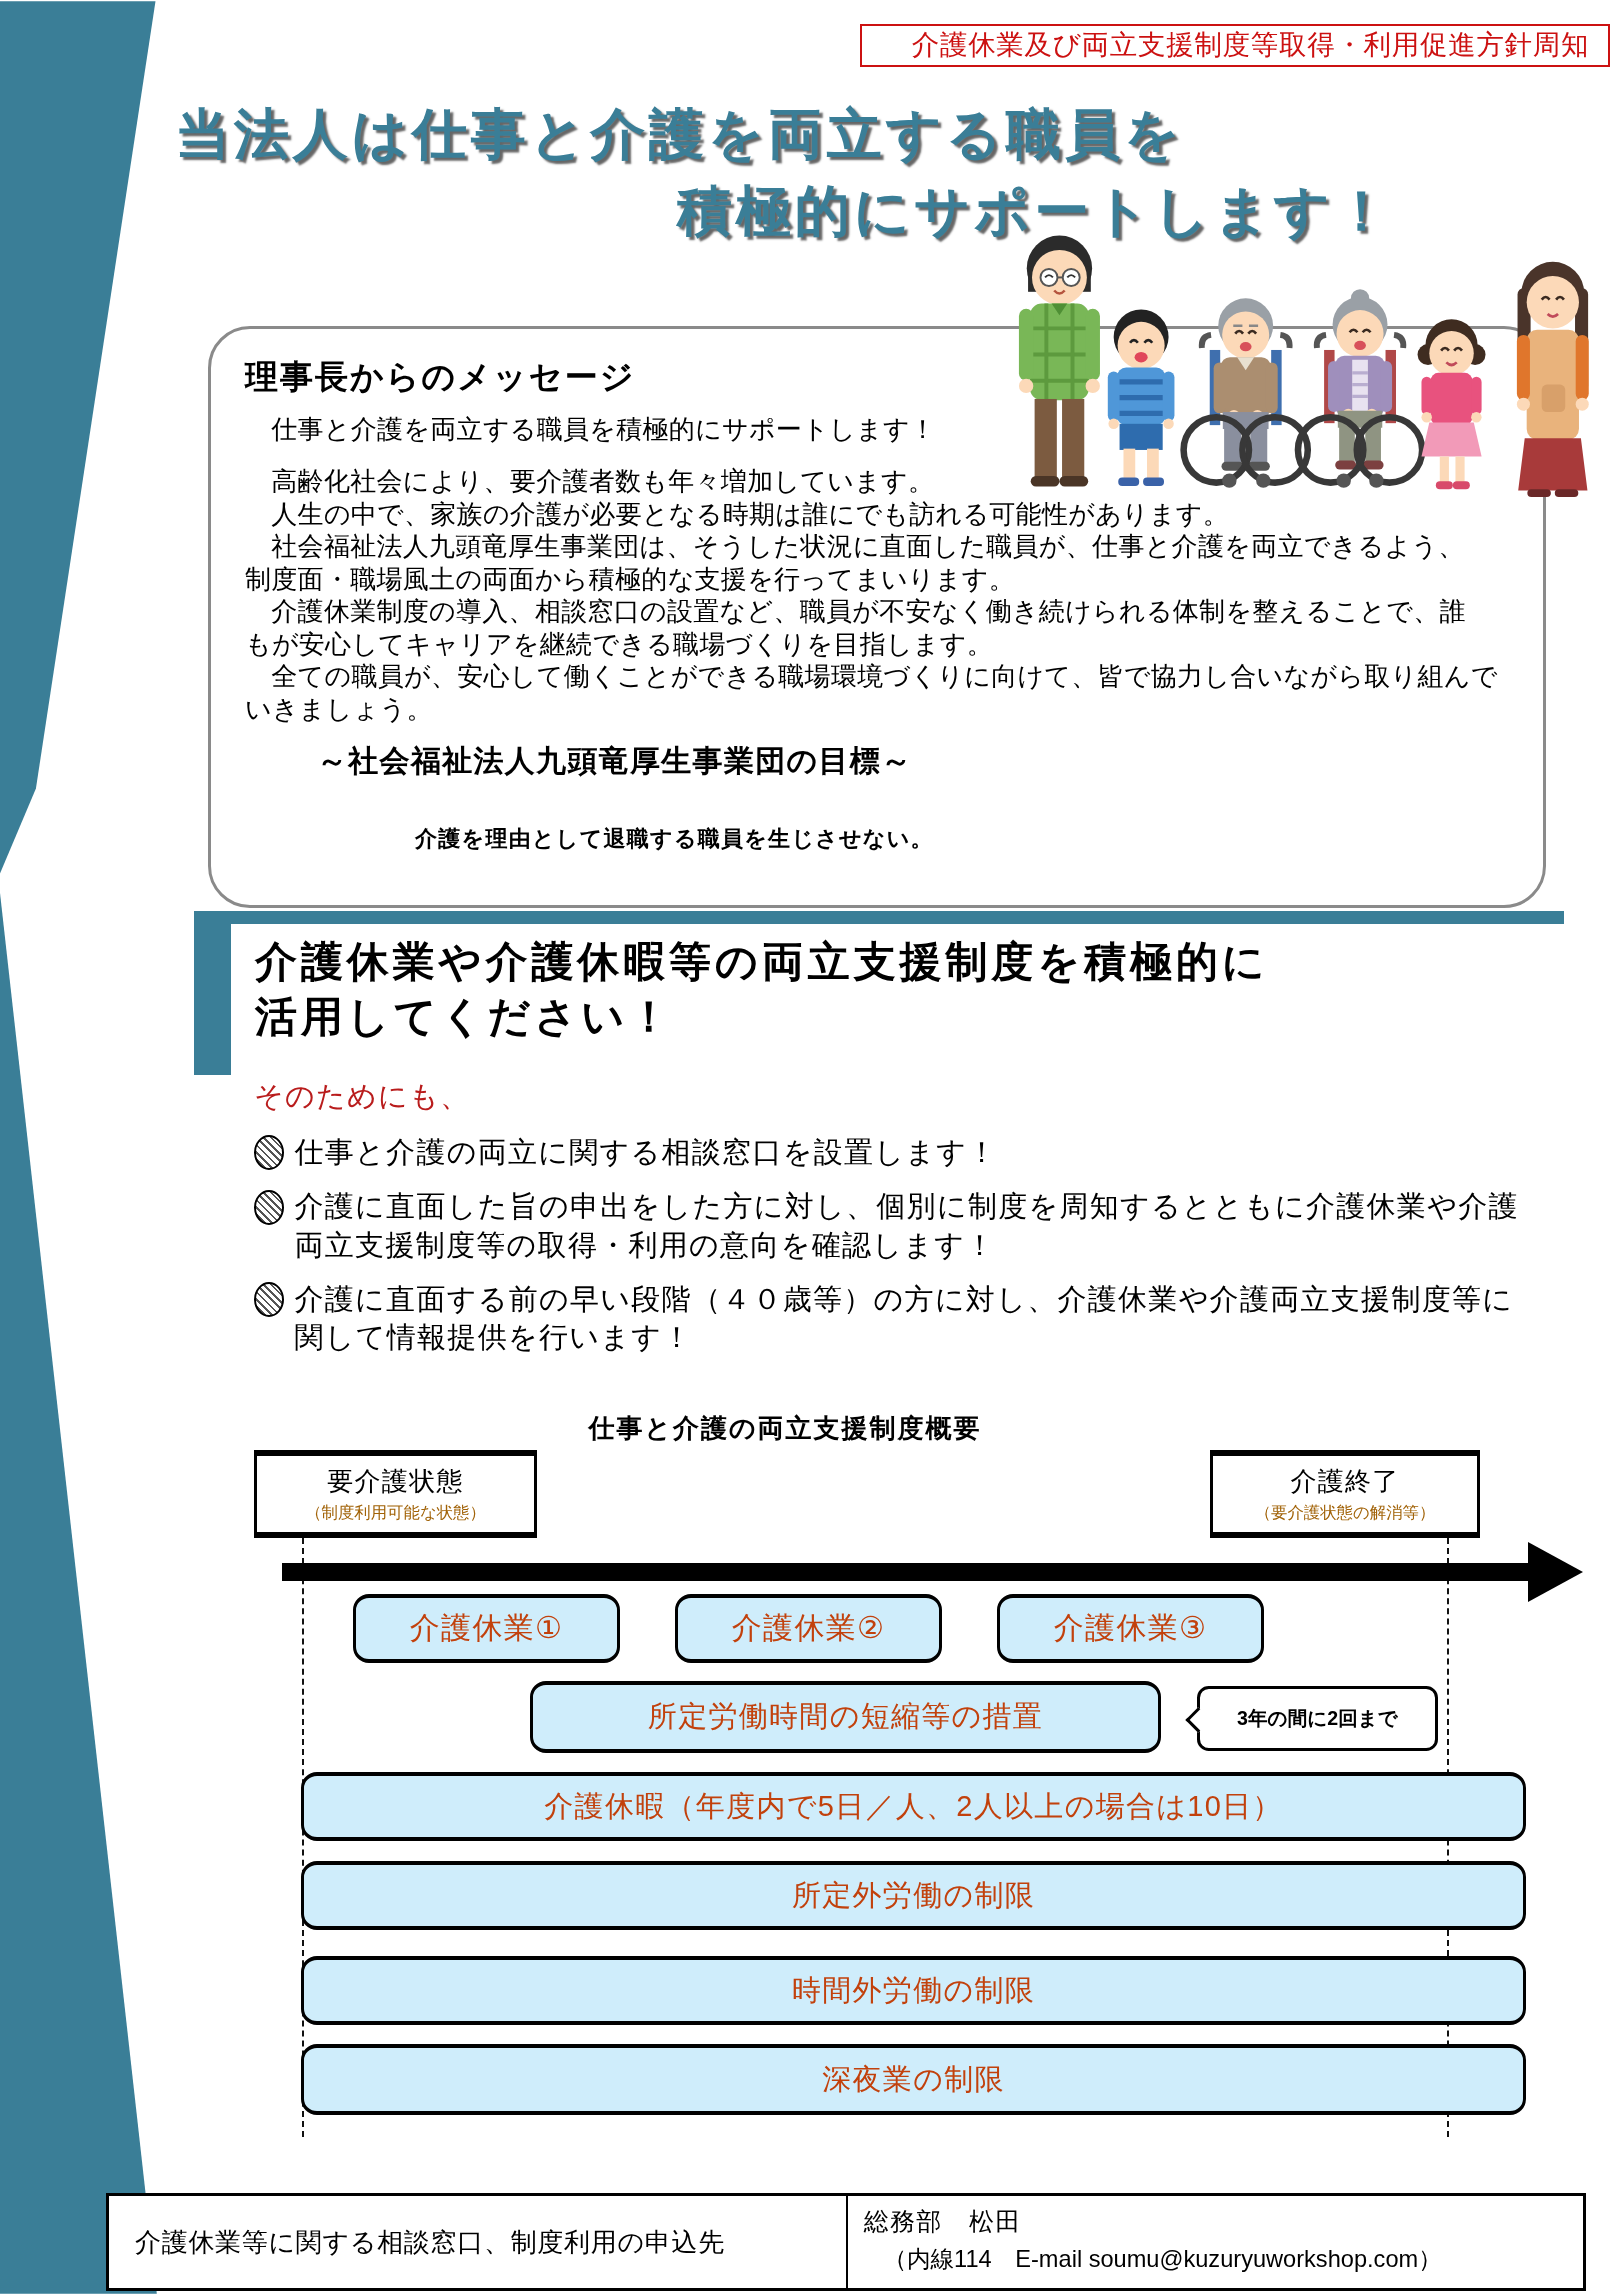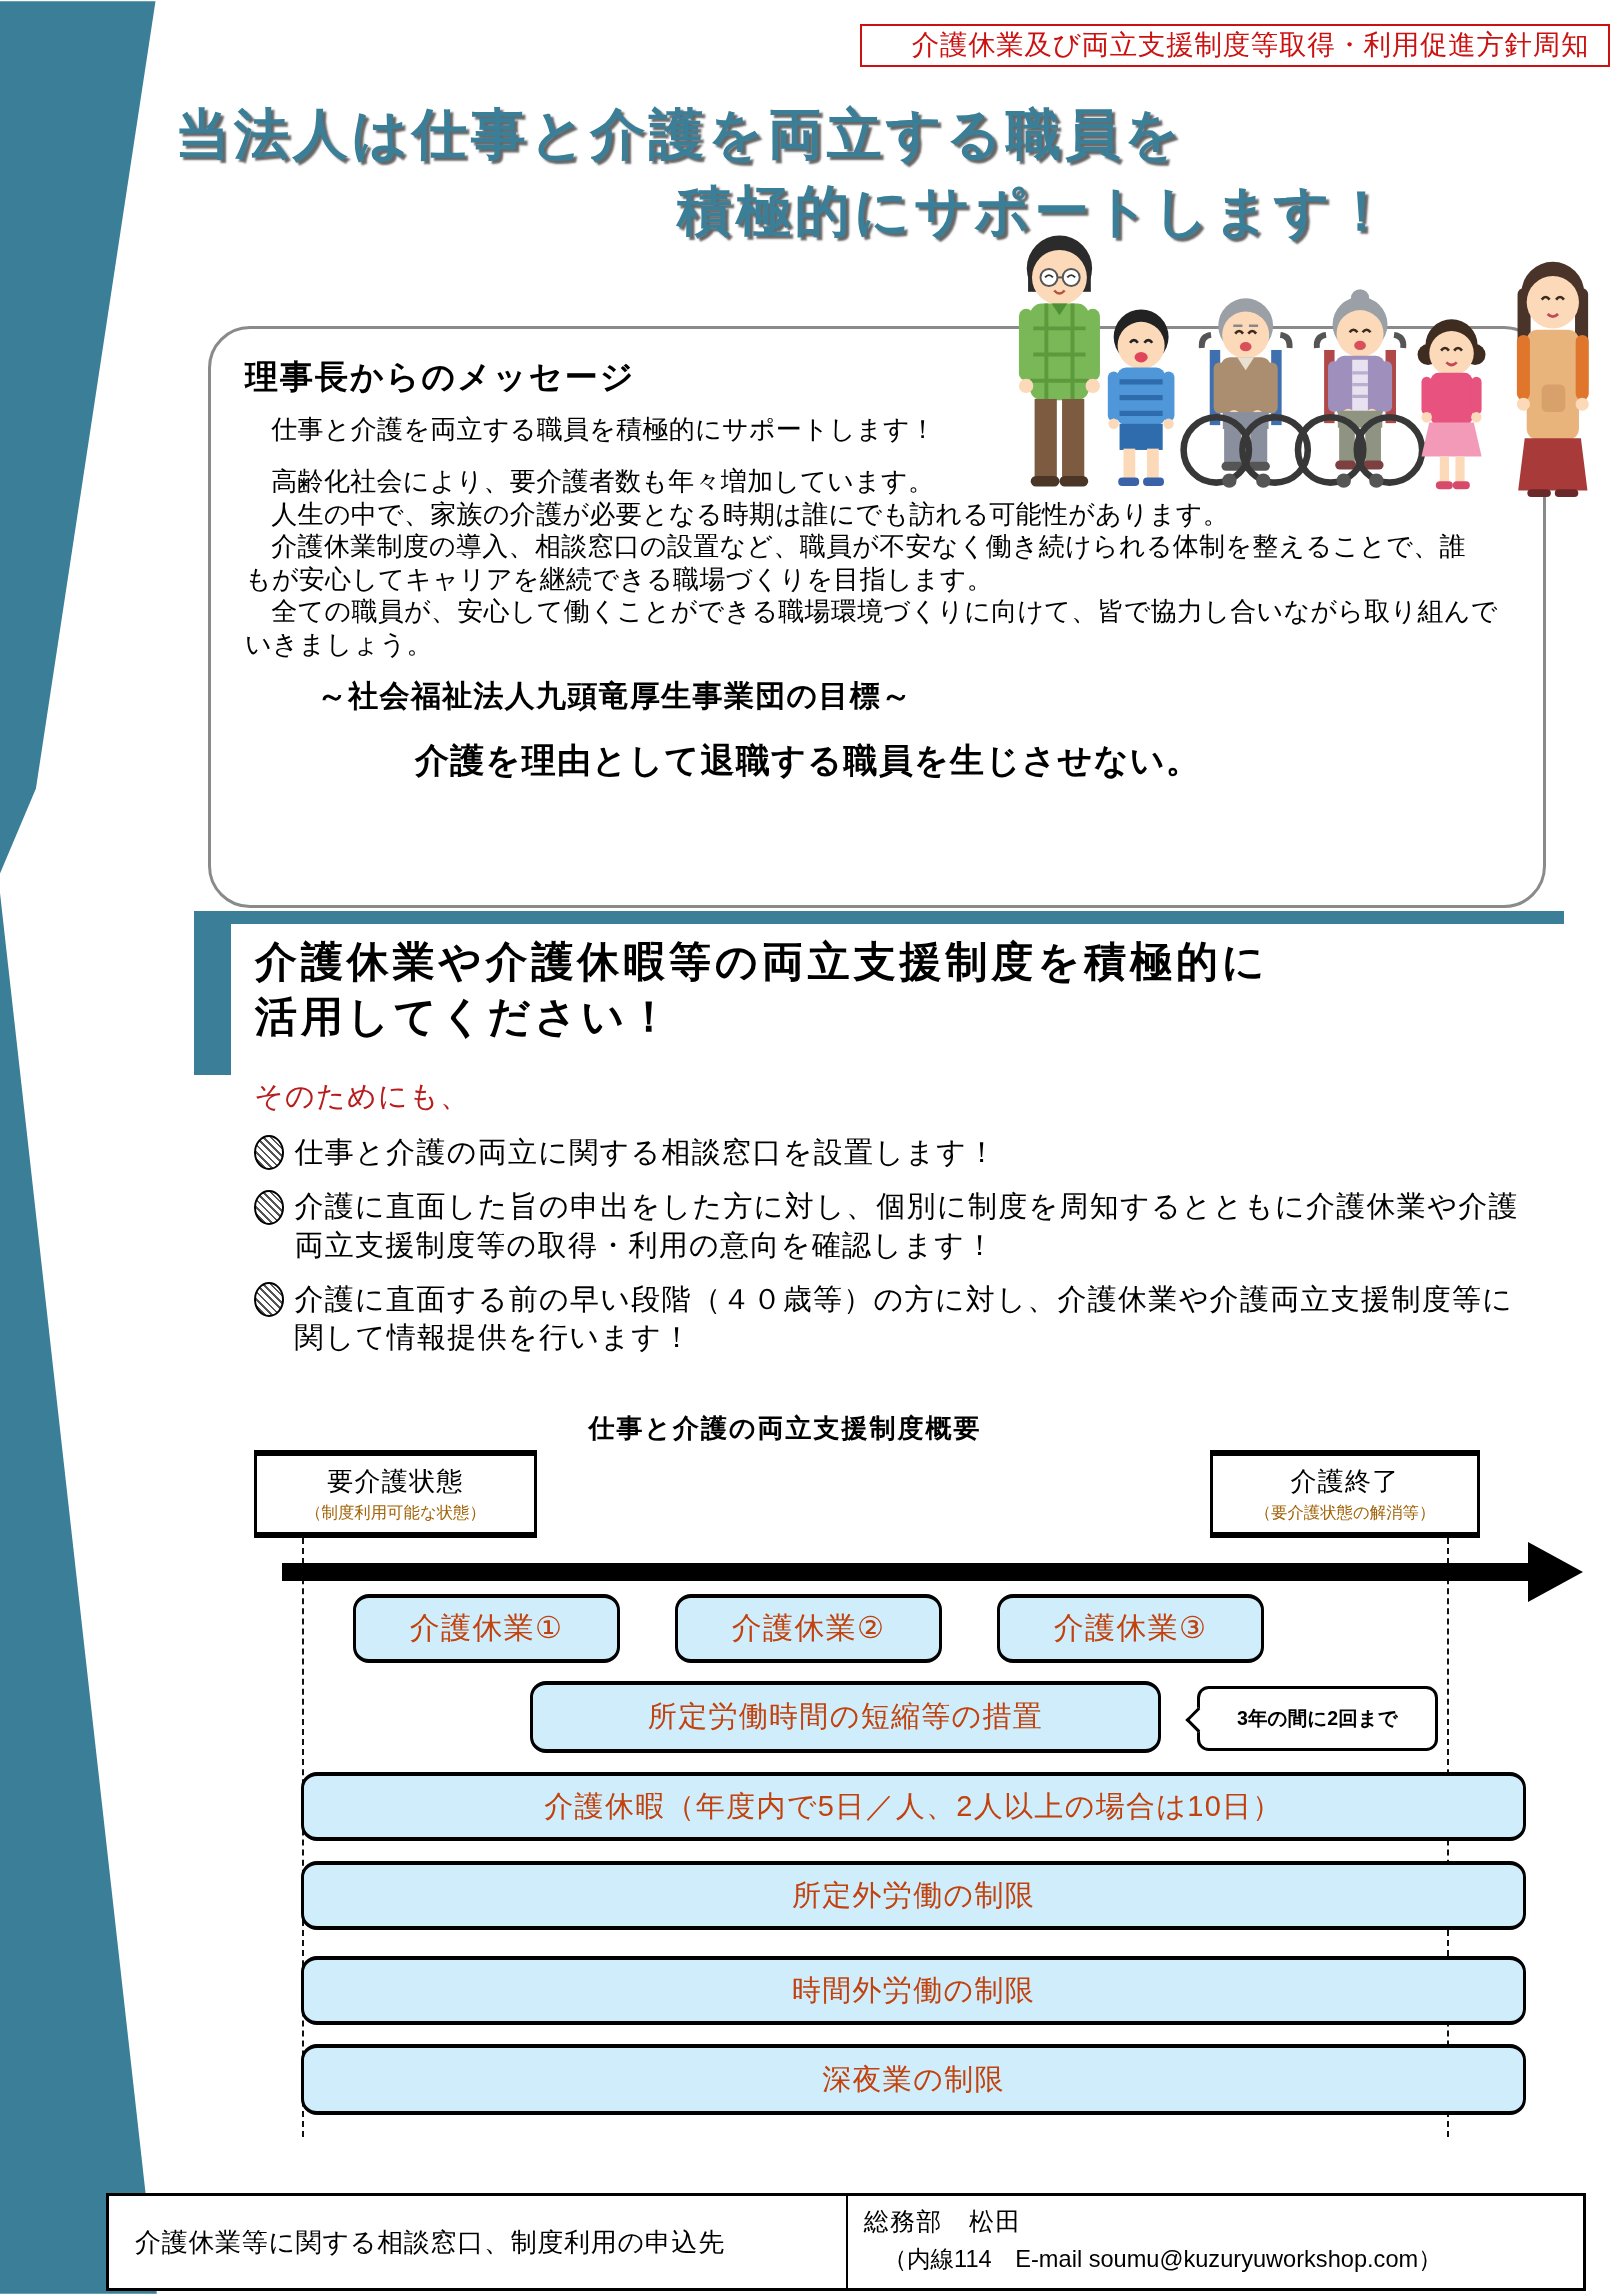--- a/index.html
+++ b/index.html
@@ -39,21 +39,21 @@
   .msgbox{
     position:absolute;left:208px;top:326px;width:1338px;height:582px;
     border:3.3px solid var(--border-gray);border-radius:42px;background:#fff;
     z-index:2;padding:26px 34px;
   }
   .msg-heading{font-size:33px;font-weight:900;letter-spacing:2px;color:#000;}
   .msg-par{font-size:26px;line-height:1.25;color:#000;white-space:pre-line;letter-spacing:0.3px;}
   .msg-par.first{margin-top:13px;}
   .msg-par.gap{margin-top:19.6px;}
   .goal-heading{margin-top:15.7px;margin-left:72px;font-size:30px;font-weight:800;letter-spacing:1.3px;}
-  .goal-text{margin-top:21px;margin-left:170px;font-size:34px;font-weight:800;letter-spacing:1.3px;}
+  .goal-text{margin-top:42px;margin-left:170px;font-size:22px;font-weight:800;letter-spacing:1.3px;}
 
   
   .sec-hbar{position:absolute;left:194px;top:911px;width:1370px;height:13px;background:var(--teal);z-index:1;}
   .sec-vcol{position:absolute;left:194px;top:911px;width:37px;height:164px;background:var(--teal);z-index:1;}
   .sec-heading{position:absolute;left:255px;top:934px;z-index:1;font-size:42px;font-weight:900;letter-spacing:3.9px;line-height:1.32;color:#000;white-space:nowrap;}
 
   
   .bullets{position:absolute;left:254px;top:1077px;width:1315px;z-index:1;}
   .lead{font-size:29px;letter-spacing:1.3px;color:#b91c1c;}
   .bullet{display:flex;margin-top:15.7px;}
@@ -258,20 +258,22 @@
       <rect x="816" y="418" width="36" height="12" rx="6" fill="#6a2828"></rect>
       <rect x="858" y="418" width="36" height="12" rx="6" fill="#6a2828"></rect>
     </g>
   </svg>
 
   <div class="msgbox">
     <div class="msg-heading">理事長からのメッセージ</div>
     <div class="msg-par first">　仕事と介護を両立する職員を積極的にサポートします！</div>
     <div class="msg-par gap">　高齢化社会により、要介護者数も年々増加しています。</div>
     <div class="msg-par">　人生の中で、家族の介護が必要となる時期は誰にでも訪れる可能性があります。</div>
+    <div class="msg-par">　社会福祉法人九頭竜厚生事業団は、そうした状況に直面した職員が、仕事と介護を両立できるよう、
+制度面・職場風土の両面から積極的な支援を行ってまいります。</div>
     <div class="msg-par">　介護休業制度の導入、相談窓口の設置など、職員が不安なく働き続けられる体制を整えることで、誰
 もが安心してキャリアを継続できる職場づくりを目指します。</div>
     <div class="msg-par">　全ての職員が、安心して働くことができる職場環境づくりに向けて、皆で協力し合いながら取り組んで
 いきましょう。</div>
     <div class="goal-heading">～社会福祉法人九頭竜厚生事業団の目標～</div>
     <div class="goal-text">介護を理由として退職する職員を生じさせない。</div>
   </div>
 
   <div class="sec-hbar"></div>
   <div class="sec-vcol"></div>

